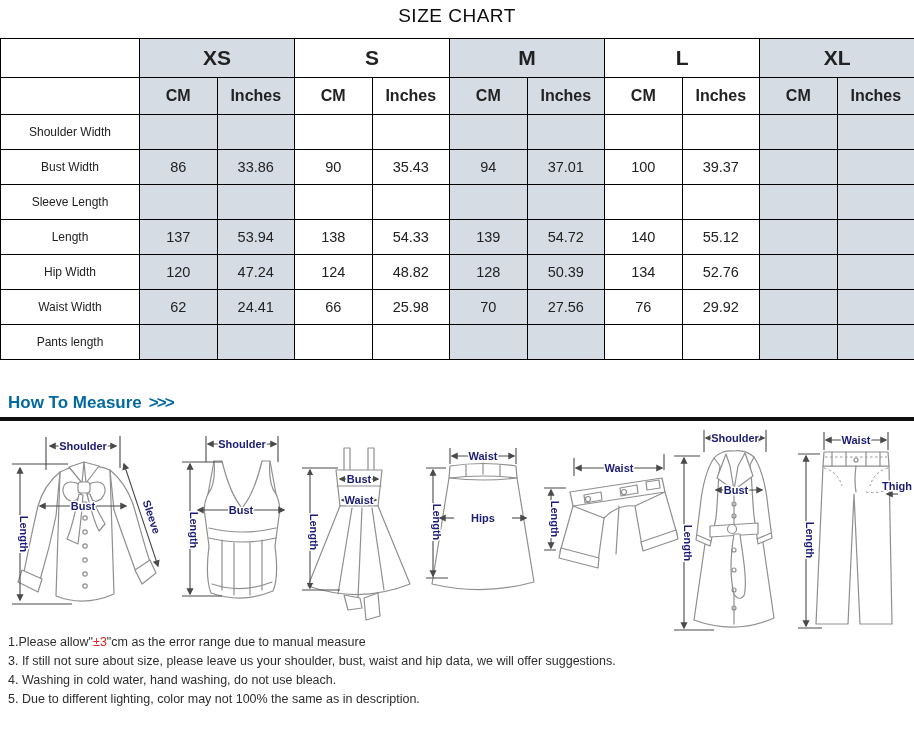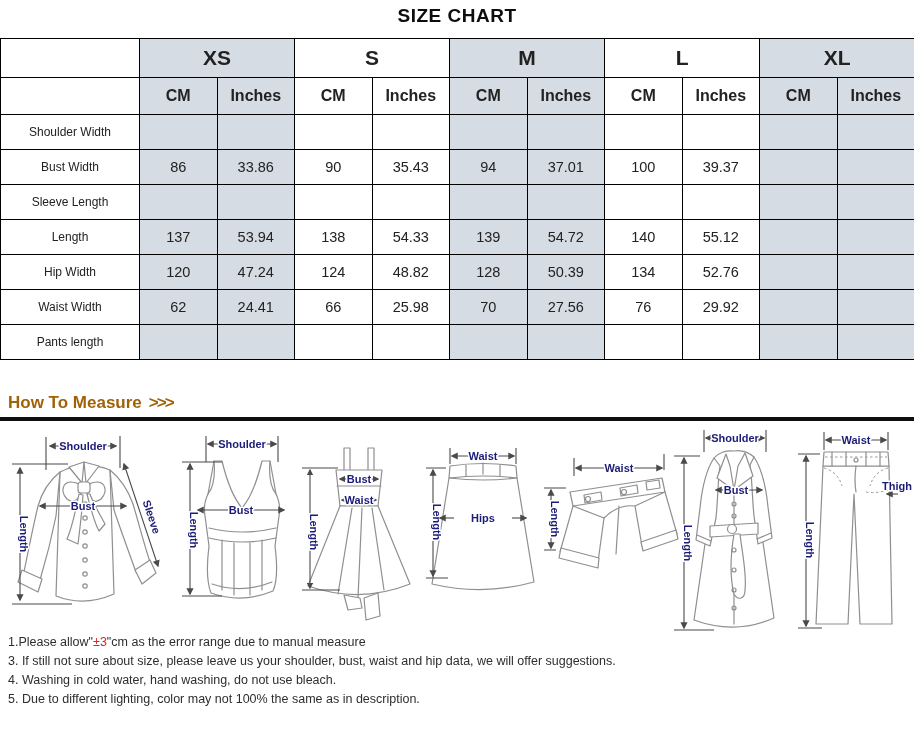--- a/index.html
+++ b/index.html
@@ -1,27 +1,27 @@
 <!DOCTYPE html>
 <html><head>
 <meta charset="utf-8">
 <style>
   html,body{margin:0;padding:0;background:#fff}
   body{width:914px;height:754px;font-family:"Liberation Sans",sans-serif;position:relative;overflow:hidden}
   .page{position:relative;width:914px;height:754px;background:#fff}
-  .title{position:absolute;top:5px;left:0;width:914px;text-align:center;font-size:19px;font-weight:bold;color:#0d0d0d;letter-spacing:.5px}
+  .title{position:absolute;top:5px;left:0;width:914px;text-align:center;font-size:19px;font-weight:normal;color:#0d0d0d;letter-spacing:.5px}
   table.size{position:absolute;top:38px;left:0;width:914px;border-collapse:collapse;table-layout:fixed}
   table.size td{border:1px solid #000;text-align:center;vertical-align:middle;padding:0;color:#222;overflow:hidden}
   col.shade{background:#d6dce4}
   td.sz{height:38px;font-size:21px;font-weight:bold;color:#ff0000}
   td.unit{height:36px;font-size:16px;font-weight:bold;color:#1a1a1a}
   tr.datarow td{height:34px}
   td.rowlbl{font-size:12px;color:#1a1a1a}
   td.val{font-size:14.5px;color:#222}
-  .measure-head{position:absolute;top:393px;left:8px;font-size:17px;font-weight:bold;color:#a16207;white-space:nowrap}
+  .measure-head{position:absolute;top:393px;left:8px;font-size:17px;font-weight:bold;color:#0369a1;white-space:nowrap}
   .measure-head .arrows{margin-left:7px;letter-spacing:-2px;font-size:17px}
   .rule{position:absolute;top:417px;left:0;width:914px;height:4px;background:#0f0f0f}
   .figs{position:absolute;top:428px;left:0;width:753px;height:212px}
   .figs svg{position:absolute;overflow:visible}
   .g{stroke:#8f8f8f;stroke-width:1.2;fill:none;stroke-linejoin:round;stroke-linecap:round}
   .gf{stroke:#8f8f8f;stroke-width:1.2;fill:#fff;stroke-linejoin:round}
   .gd{stroke:#9a9a9a;stroke-width:1;fill:none;stroke-dasharray:2.5 2.5}
   .m{stroke:#4a4a4a;stroke-width:1.1;fill:none}
   .lbl{font-family:"Liberation Sans",sans-serif;font-size:11px;font-weight:bold;fill:#1b1b78;paint-order:stroke;stroke:#fff;stroke-width:3px;stroke-linejoin:round;text-anchor:middle}
   .notes{position:absolute;top:633px;left:8px;font-size:12.5px;color:#2e2e2e;line-height:19px}

